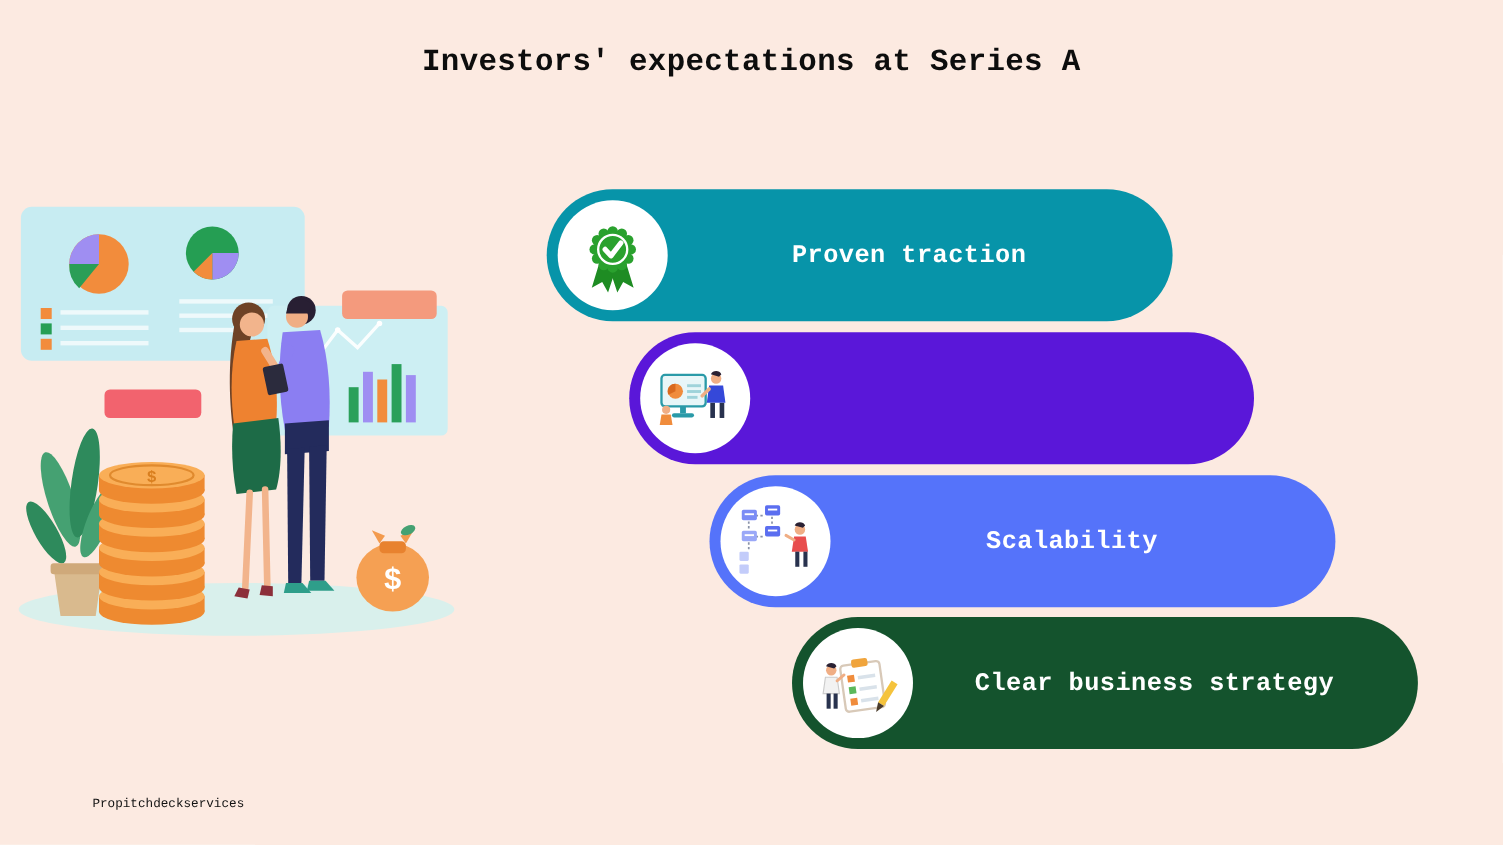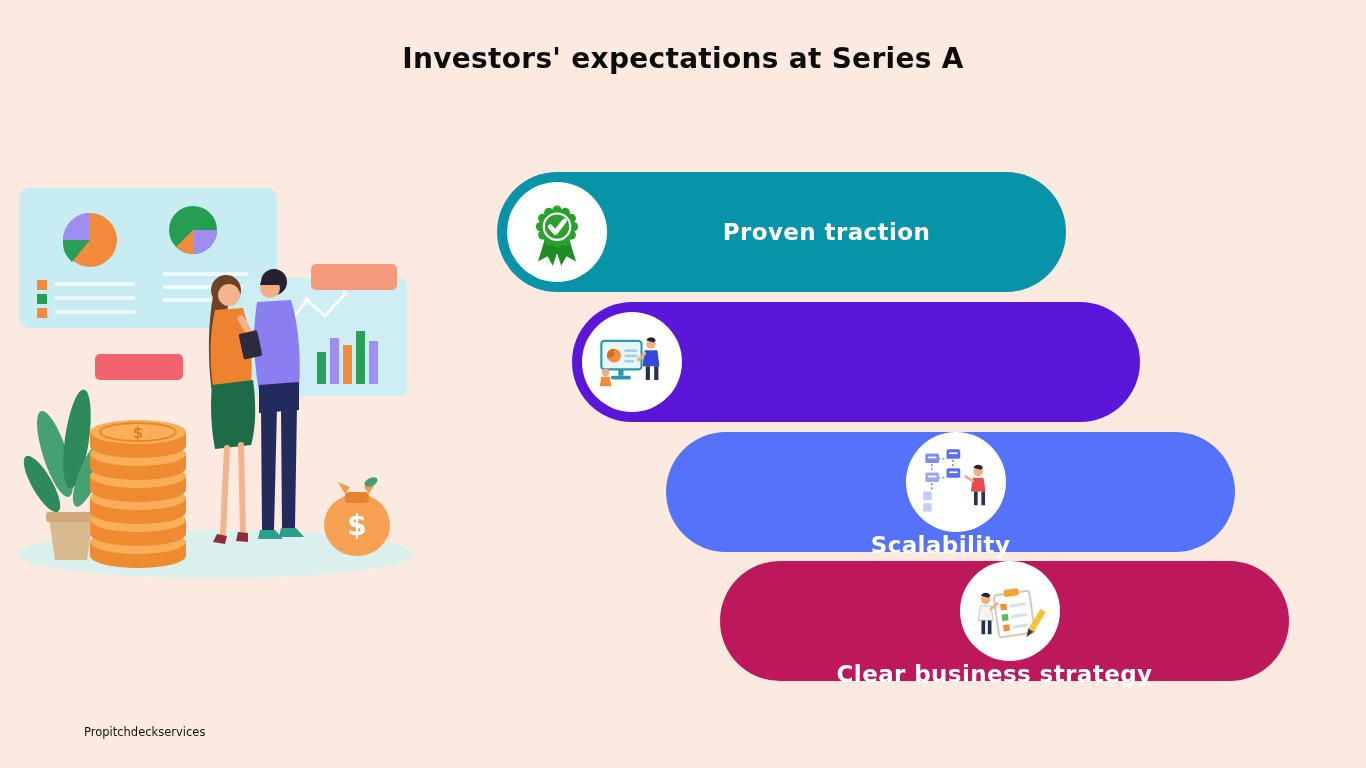--- a/index.html
+++ b/index.html
@@ -53,35 +53,35 @@
     flex: 1;
     text-align: center;
     color: #ffffff;
     font-size: 23px;
     font-weight: 600;
     letter-spacing: 0.4px;
     padding-right: 20px;
   }
   .bar1 { left: 497px; top: 172px; width: 569px; }
   .bar2 { left: 572px; top: 302px; width: 568px; }
-  .bar3 { left: 666px; top: 432px; width: 569px; flex-direction: column; }
+  .bar3 { left: 645px; top: 432px; width: 569px; }
   .bar4 { left: 720px; top: 561px; width: 569px; }
   .footer {
     position: absolute;
     left: 84px;
     top: 725px;
     font-size: 11.5px;
     font-weight: 500;
     color: #111111;
   }
 </style>
 </head>
 <body>
 
-<div class="slide" style="background-color: rgb(252, 234, 225);">
+<div class="slide" style="background-color: rgb(252, 234, 225); font-family: Liberation Mono, monospace;">
 
   <h1 class="title">Investors' expectations at Series A</h1>
 
   <div class="illustration">
     <svg viewBox="0 0 430 400" width="430" height="400">
 
       <ellipse cx="200" cy="372" rx="198" ry="24" fill="#d9f0ec"></ellipse>
 
       <g>
         <rect x="4" y="6" width="258" height="140" rx="10" fill="#c7ecf2"></rect>
@@ -269,21 +269,21 @@
         <path d="M51.5,21.5 a5,5 0 0 1 9,0 l-2,2 Z" fill="#2a2133"></path>
         <path d="M51,31 h10 l2,13 h-14 Z" fill="#e84d4d"></path>
         <rect x="52" y="44" width="3.5" height="13" fill="#28324e"></rect>
         <rect x="59" y="44" width="3.5" height="13" fill="#28324e"></rect>
         <line x1="51" y1="34" x2="44" y2="30" stroke="#f0ae85" stroke-width="2.5" stroke-linecap="round"></line>
       </svg>
     </div>
     <div class="label">Scalability</div>
   </div>
 
-  <div class="bar bar4" style="background-color: #be185d; flex-direction: column;">
+  <div class="bar bar4" style="background-color: #14532d;">
     <div class="icon-circle">
       <svg viewBox="0 0 70 70" width="74" height="74">
         <g transform="rotate(-8 38 38)">
           <rect x="22" y="18" width="34" height="40" rx="3" fill="#ffffff" stroke="#d8c9b8" stroke-width="2"></rect>
           <rect x="32" y="14" width="14" height="7" rx="2" fill="#f0a43c"></rect>
           <rect x="27" y="27" width="6" height="6" fill="#f08c3c"></rect>
           <rect x="36" y="28.5" width="15" height="3" fill="#d9e2ea"></rect>
           <rect x="27" y="37" width="6" height="6" fill="#5bb85b"></rect>
           <rect x="36" y="38.5" width="15" height="3" fill="#d9e2ea"></rect>
           <rect x="27" y="47" width="6" height="6" fill="#f08c3c"></rect>

